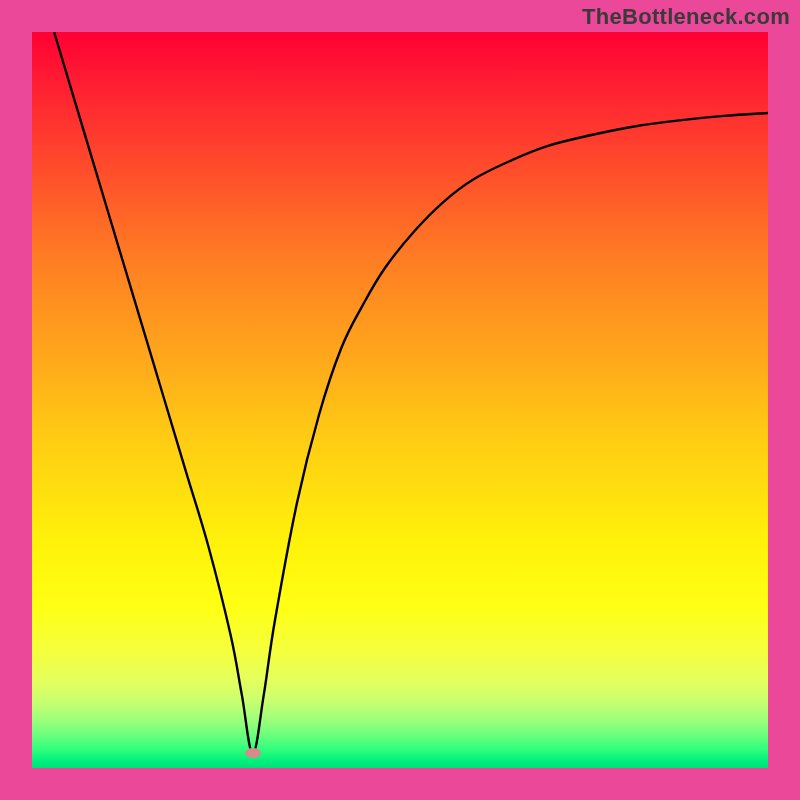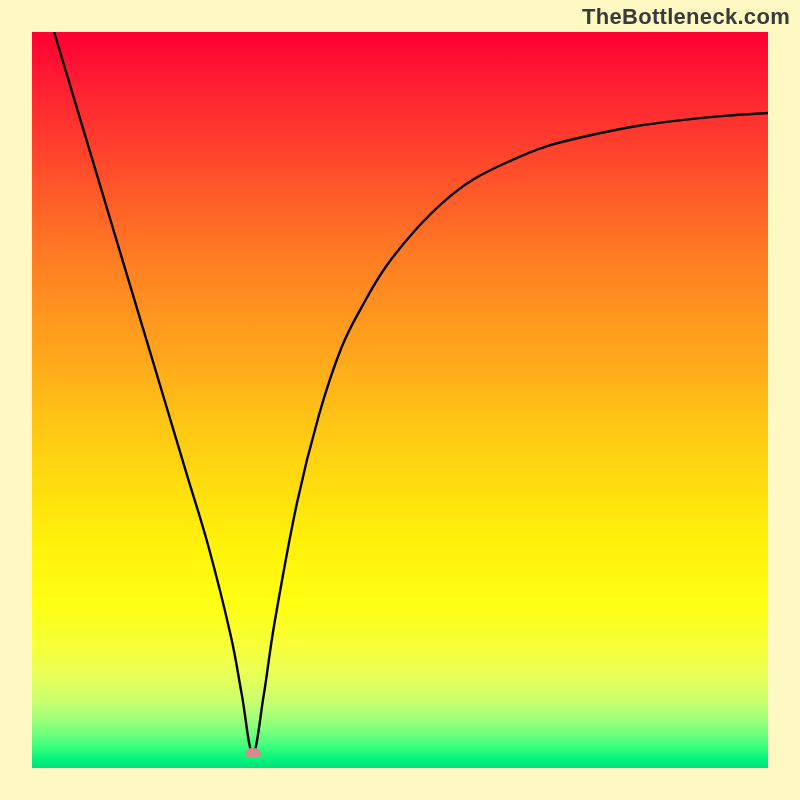--- a/index.html
+++ b/index.html
@@ -8,21 +8,21 @@
     width: 800px;
     height: 800px;
     overflow: hidden;
     background: #000;
     font-family: Arial, Helvetica, sans-serif;
   }
   .frame {
     position: relative;
     width: 800px;
     height: 800px;
-    background: #fef9c3;
+    background: #ec4899;
   }
   .plot-area {
     position: absolute;
     left: 32px;
     top: 32px;
     width: 736px;
     height: 736px;
     overflow: hidden;
   }
   .gradient {

